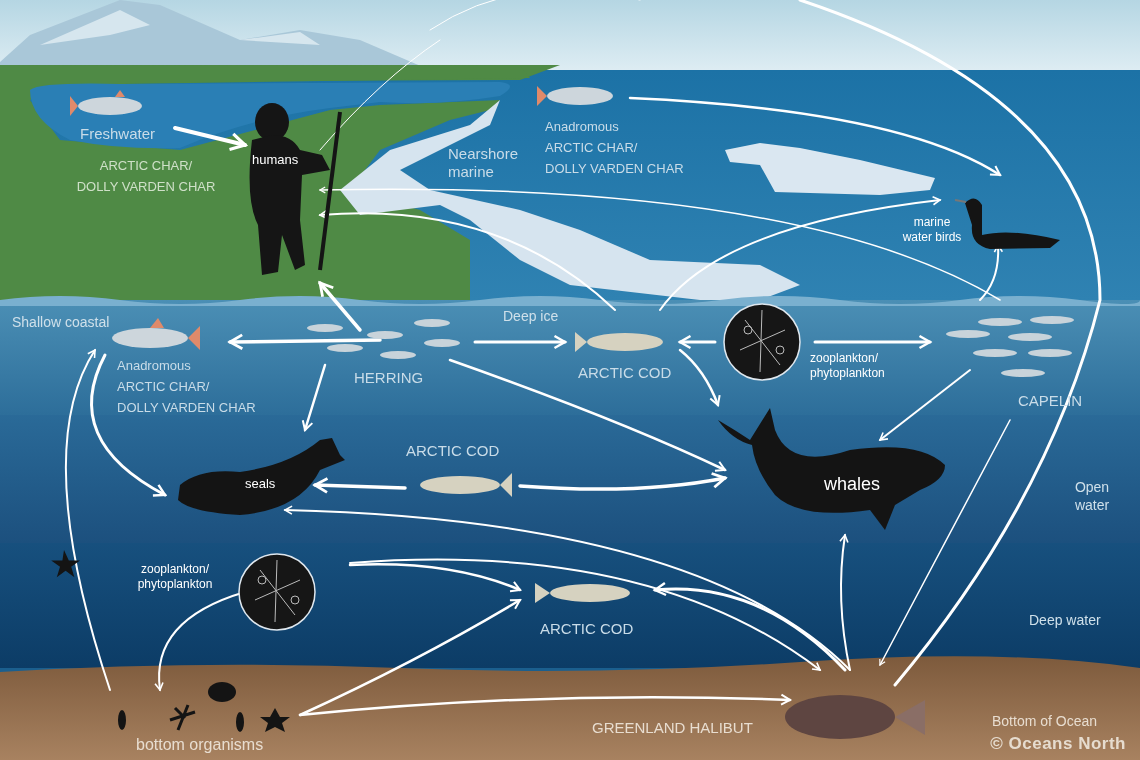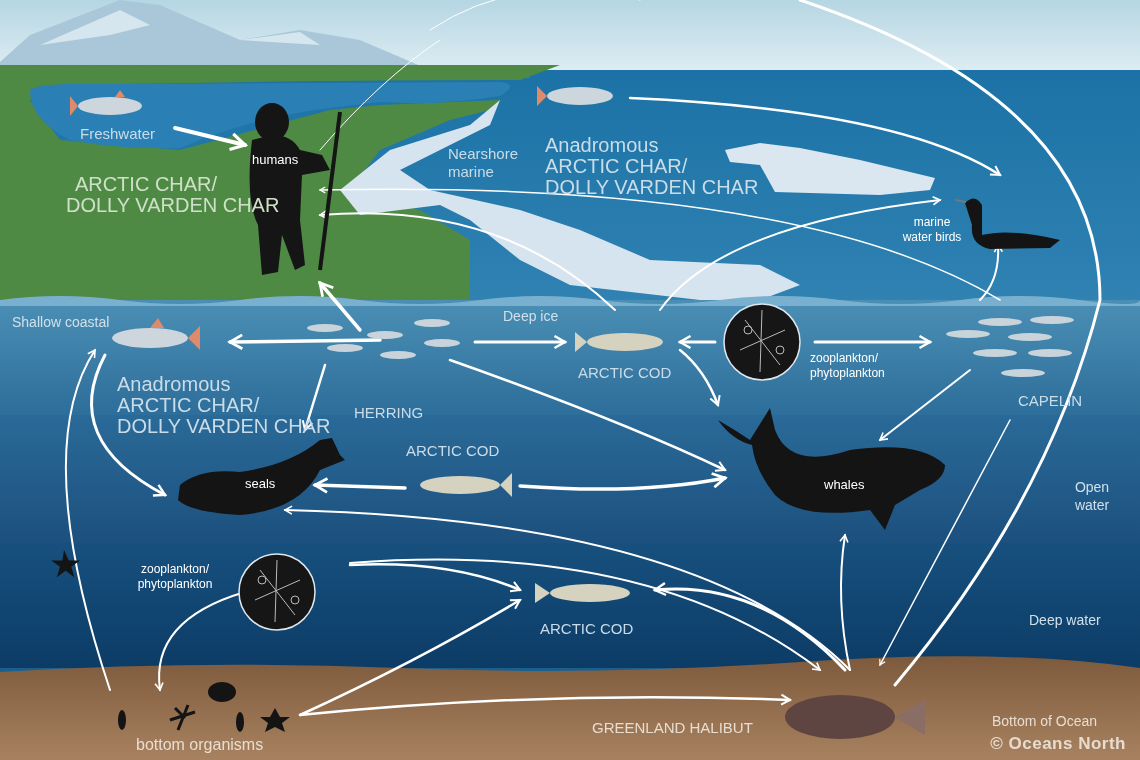--- a/index.html
+++ b/index.html
@@ -1,20 +1,20 @@
 <!DOCTYPE html>
 <html><head>
 <meta charset="utf-8">
 <style>
   html,body{margin:0;padding:0;}
   body{width:1140px;height:760px;overflow:hidden;font-family:"Liberation Sans",sans-serif;background:#1b5f8e;}
   #stage{position:relative;width:1140px;height:760px;overflow:hidden;}
   svg.bg{position:absolute;left:0;top:0;}
   .lbl{position:absolute;color:#c9dce8;font-size:15px;line-height:18px;white-space:nowrap;}
-  .lbl.big{font-size:20px;line-height:21px;margin-top:19px;}
+  .lbl.big{font-size:13px;line-height:21px;}
   .lbl.zone{color:#cfe0ea;font-size:14px;}
   .lbl.bold{color:#ffffff;font-weight:normal;font-size:12px;line-height:15px;}
   .lbl.center{text-align:center;}
   .lbl.dark{color:#e8ddd0;text-align:right;}
   .copy{position:absolute;right:14px;bottom:6px;color:#e6dccf;font-weight:bold;font-size:17px;letter-spacing:0.5px;}
 </style>
 </head>
 <body>
 
 <div id="stage">
@@ -224,32 +224,32 @@
     <div>marine</div>
     <div>water birds</div>
   </div>
 
   <div class="lbl zone" style="left:12px;top:313px;">Shallow coastal</div>
   <div class="lbl big" style="left:117px;top:355px;">
     <div>Anadromous</div>
     <div>ARCTIC CHAR/</div>
     <div>DOLLY VARDEN CHAR</div>
   </div>
-  <div class="lbl" style="left:354px;top:369px;margin-top:35px;">HERRING</div>
+  <div class="lbl" style="left:354px;top:369px;">HERRING</div>
   <div class="lbl zone" style="left:503px;top:307px;">Deep ice</div>
   <div class="lbl" style="left:578px;top:364px;">ARCTIC COD</div>
   <div class="lbl bold" style="left:810px;top:351px;">
     <div>zooplankton/</div>
     <div>phytoplankton</div>
   </div>
   <div class="lbl" style="left:997px;top:392px;margin-left:21px;">CAPELIN</div>
 
   <div class="lbl bold" style="left:245px;top:476px;font-size:13px;">seals</div>
   <div class="lbl" style="left:406px;top:442px;">ARCTIC COD</div>
-  <div class="lbl bold" style="left:824px;top:477px;font-size:13px;">whales</div>
+  <div class="lbl bold" style="left:824px;top:477px;font-size:18px;">whales</div>
   <div class="lbl zone center" style="left:1062px;top:478px;width:60px;text-align:center;">
     <div>Open</div>
     <div>water</div>
   </div>
 
   <div class="lbl bold center" style="left:120px;top:562px;width:110px;">
     <div>zooplankton/</div>
     <div>phytoplankton</div>
   </div>
   <div class="lbl" style="left:540px;top:620px;">ARCTIC COD</div>

